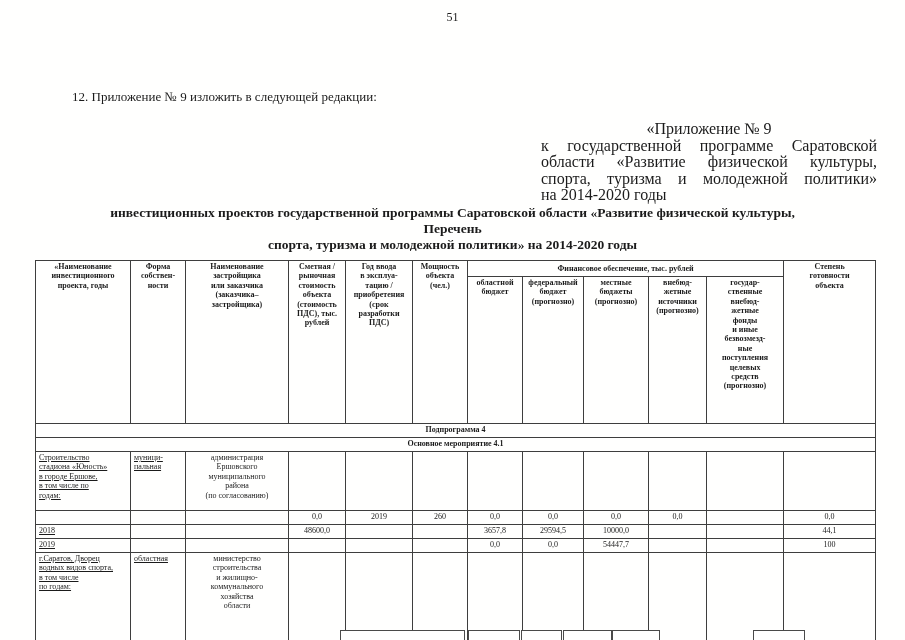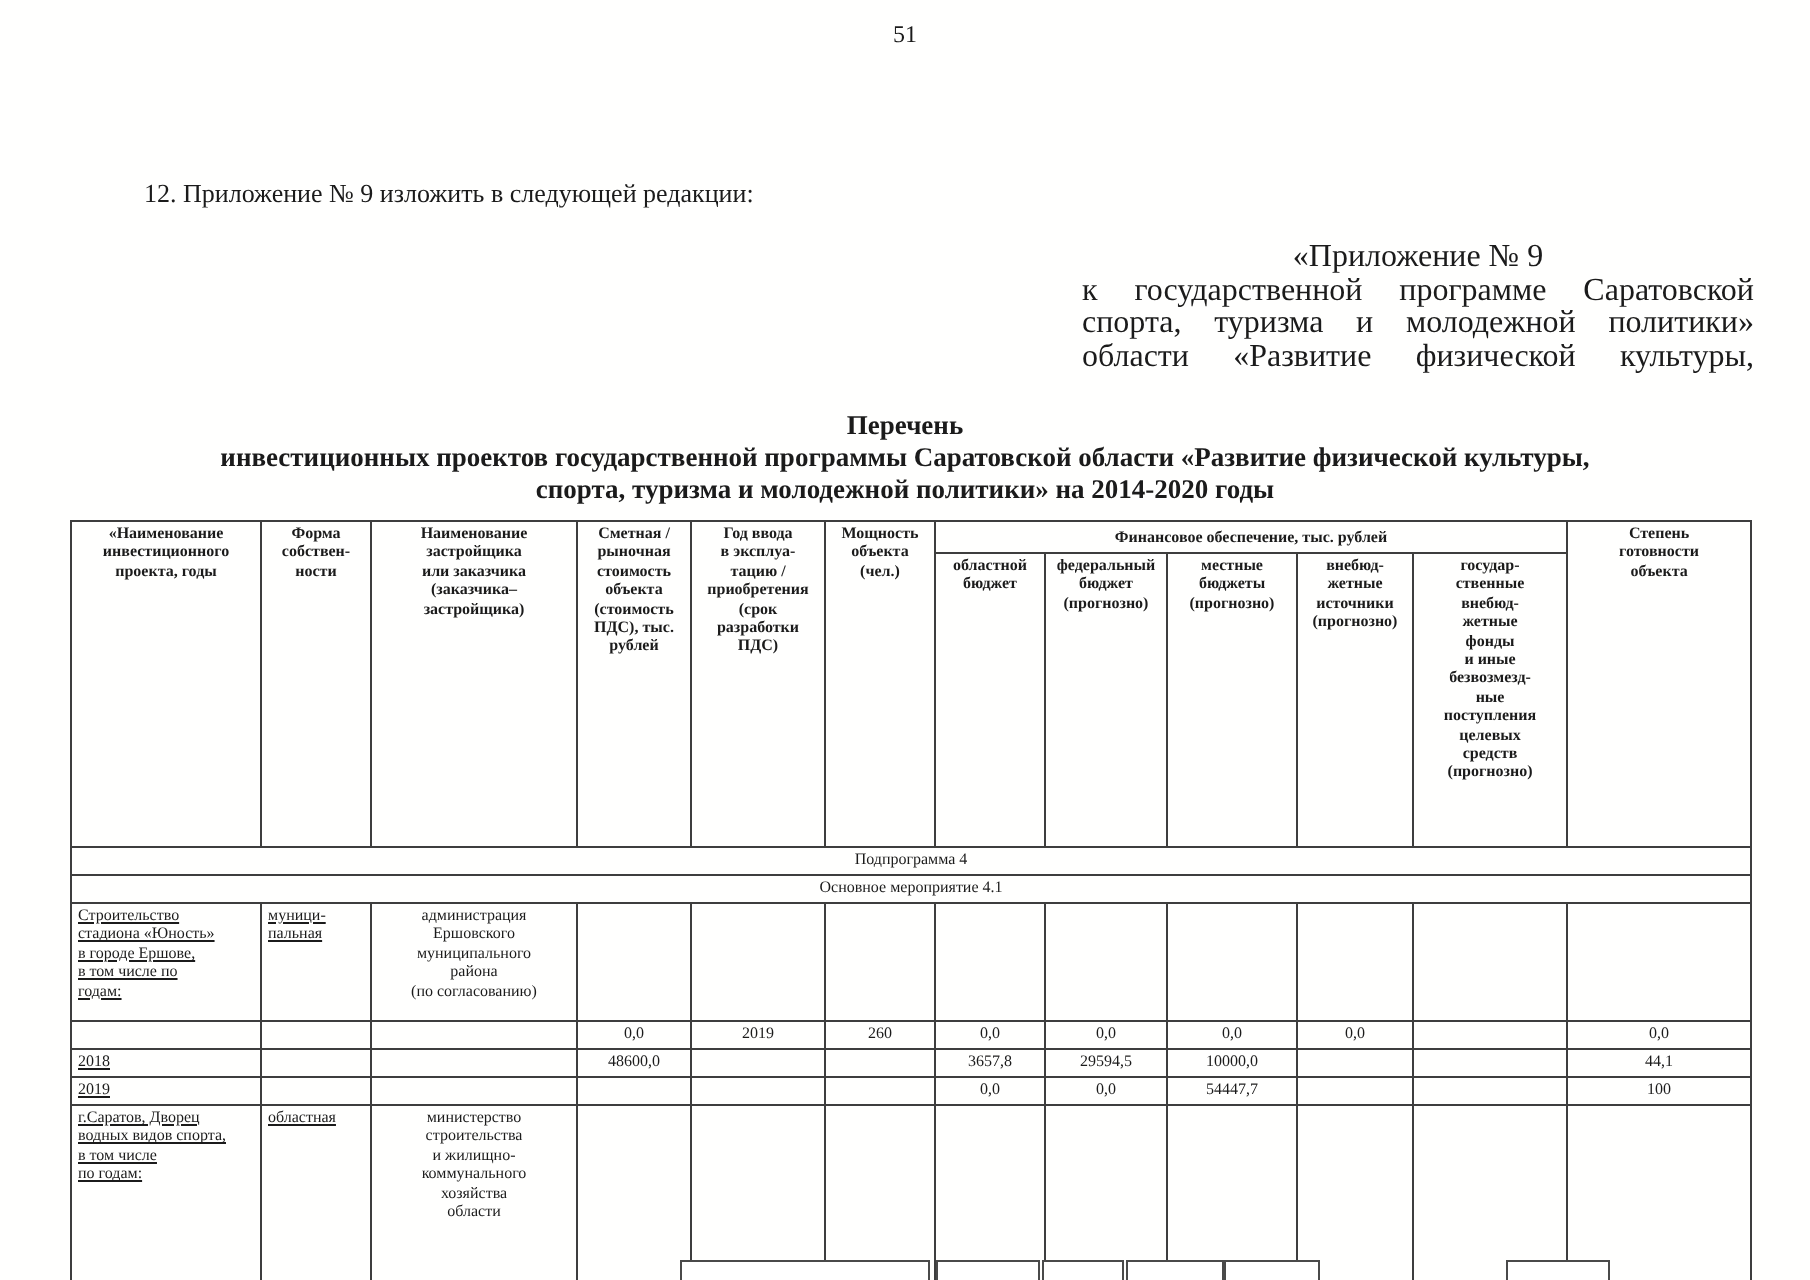--- a/index.html
+++ b/index.html
@@ -14,45 +14,46 @@
   .doctitle{position:absolute;left:0;top:205px;width:100%;text-align:center;font-weight:bold;
             font-size:13.5px;line-height:16px;}
   table.grid{position:absolute;left:35px;top:260px;width:840px;border-collapse:collapse;
              table-layout:fixed;font-size:8px;line-height:9.4px;}
   .grid th,.grid td{border:1px solid #3e3e3e;vertical-align:top;white-space:pre-line;
                     padding:1px 1px;overflow:hidden;text-align:center;}
   .grid th{font-weight:bold;}
   .grid th.fin{height:13px;vertical-align:middle;}
   .grid tr.hsub th{height:144px;}
   .grid td.al{text-align:left;padding-left:3px;text-decoration:underline;}
-  .grid tr.sec td{font-weight:normal;height:11px;line-height:9px;}
+  .grid tr.sec td{font-weight:bold;height:11px;line-height:9px;}
   .grid tr.r-tall td{height:56px;}
   .grid tr.r-line td{height:11px;}
   .grid tr.r-last td{height:90px;}
   .frag{position:absolute;top:630px;height:12px;border:1px solid #4a4a4a;background:#fff;}
 </style>
 </head>
 <body>
 
 <div id="page">
 
   <div class="pagenum">51</div>
 
   <div class="intro">12. Приложение № 9 изложить в следующей редакции:</div>
 
   <div class="annex">
     <div class="c">«Приложение № 9</div>
     <div class="j">к государственной программе Саратовской</div>
+    <div class="j">области «Развитие физической культуры,</div>
     <div class="j">спорта, туризма и молодежной политики»</div>
-    <div class="j">области «Развитие физической культуры,</div>
+    <div class="l">на 2014-2020 годы</div>
   </div>
 
   <div class="doctitle">
+    <div>инвестиционных проектов государственной программы Саратовской области «Развитие физической культуры,</div>
     <div>Перечень</div>
-    <div>инвестиционных проектов государственной программы Саратовской области «Развитие физической культуры,</div>
     <div>спорта, туризма и молодежной политики» на 2014-2020 годы</div>
   </div>
 
   <table class="grid">
     <colgroup>
       <col style="width:95px">
         <col style="width:55px">
         <col style="width:103px">
       <col style="width:57px">
         <col style="width:67px">

